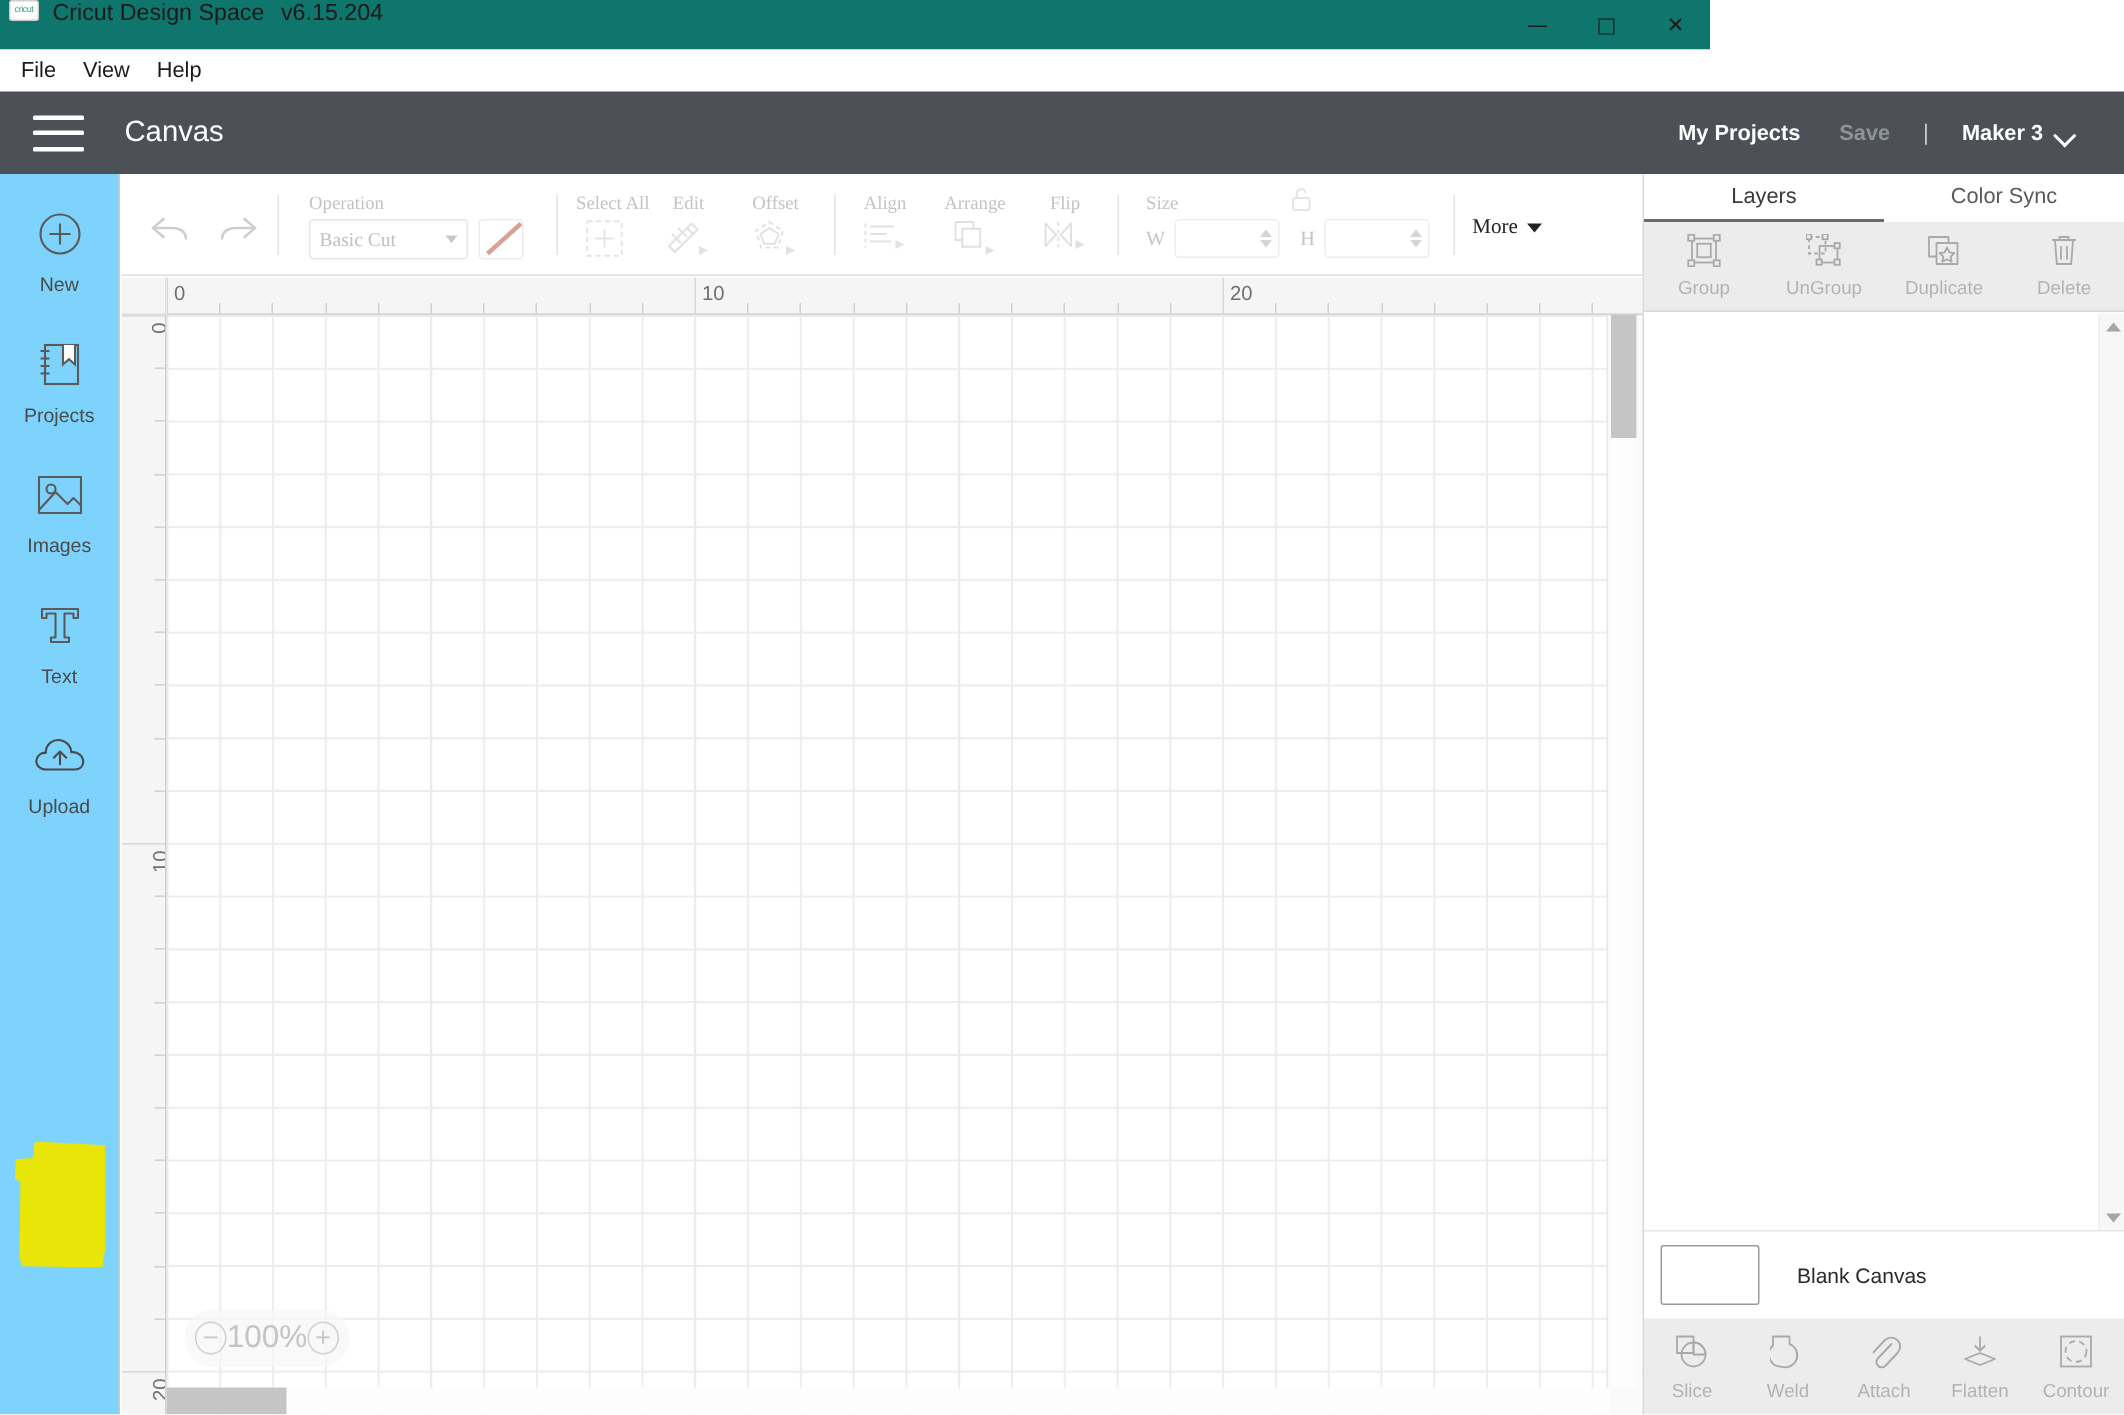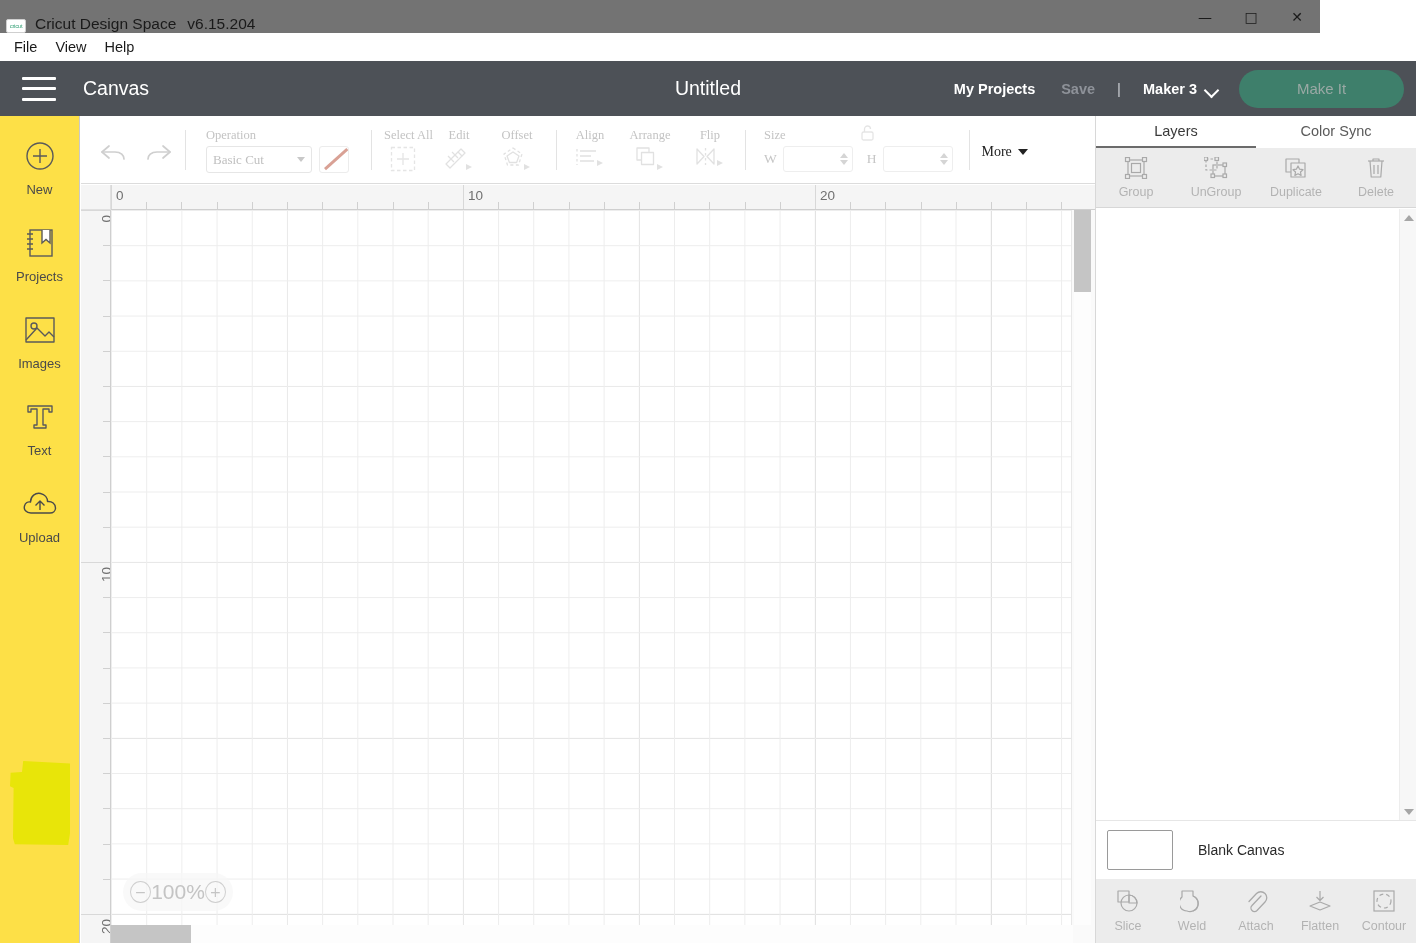--- a/index.html
+++ b/index.html
@@ -6,23 +6,23 @@
   html, body {
     width: 1416px; height: 943px;
     font-family: "Liberation Sans", sans-serif;
     background: #ffffff;
     overflow: hidden;
   }
   body { position: relative; }
 
   
   #titlebar {
-    position: absolute; left: 0; top: 0; width: 1320px; height: 33px;
-    background: #737373;
-    display: flex; align-items: flex-end;
+    position: absolute; left: 0; top: 0; width: 1140px; height: 33px;
+    background: #0f766e;
+    display: flex; align-items: flex-start;
   }
   #app-logo {
     width: 20px; height: 14px; margin-left: 6px; margin-right: 9px;
     border: 1px solid #cfcfcf; border-radius: 2px; background: #fff;
     display: flex; align-items: center; justify-content: center;
     font-size: 6px; color: #3aa37a; letter-spacing: -0.3px;
     font-family: "Liberation Sans", sans-serif;
   }
   #app-title {
     font-size: 15.5px; color: #1a1a1a; white-space: nowrap;
@@ -79,21 +79,21 @@
   }
   #make-it {
     width: 165px; height: 38px; border-radius: 19px;
     background: #3e7f6b; color: #9aa9a5; font-size: 15px;
     display: flex; align-items: center; justify-content: center; cursor: pointer;
   }
 
   
   #sidebar {
     position: absolute; left: 0; top: 116px; width: 80px; height: 827px;
-    background: #fde047; border-right: 1px solid #c9c9c9;
+    background: #7dd3fc; border-right: 1px solid #c9c9c9;
     display: flex; flex-direction: column; align-items: center;
     padding-top: 17px;
   }
   .side-item {
     width: 80px; height: 87px; display: flex; flex-direction: column;
     align-items: center; justify-content: flex-start; cursor: pointer;
     position: relative;
   }
   .side-ico { height: 46px; display: flex; align-items: center; justify-content: center; }
   .side-ico svg { display: block; }
@@ -310,30 +310,28 @@
   <div class="menu-item">Help</div>
 </div>
 
 <div id="header">
   <div id="hamburger">
     <span></span>
       <span></span>
       <span></span>
   </div>
   <div id="canvas-label">Canvas</div>
-  <div id="doc-title">Untitled</div>
   <div id="header-right">
     <div id="my-projects">My Projects</div>
     <div id="save-btn">Save</div>
     <div id="hdr-divider">|</div>
     <div id="machine-sel">
       <span id="machine-name">Maker 3</span>
       <span id="machine-caret"></span>
     </div>
-    <div id="make-it">Make It</div>
   </div>
 </div>
 
 <div id="sidebar">
 
   <div class="side-item">
     <div class="side-ico">
       <svg width="32" height="32" viewBox="0 0 32 32" fill="none" stroke="#5a5a5a" stroke-width="1.4">
         <circle cx="16" cy="16" r="13"></circle>
           <path d="M16 9v14M9 16h14"></path>

